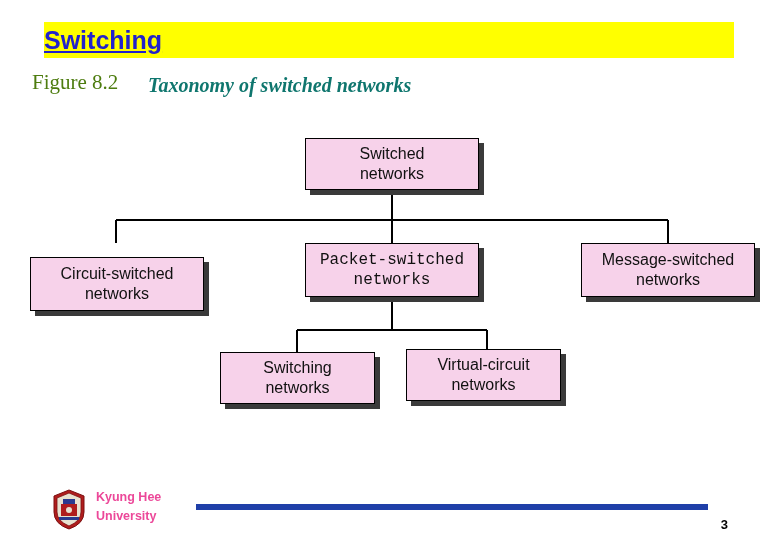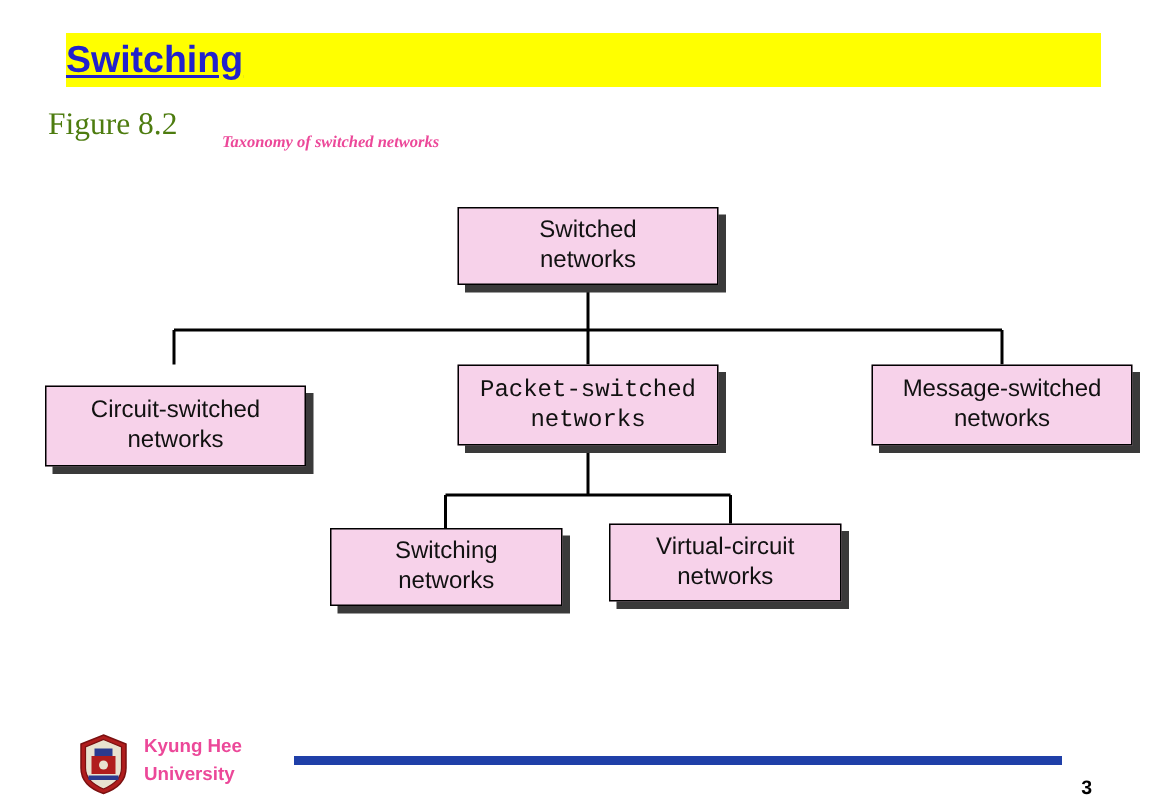--- a/index.html
+++ b/index.html
@@ -49,23 +49,22 @@
     font-size: 21px;
     color: #4d7c0f;
   }
   .figure-caption {
     position: absolute;
     left: 148px;
     top: 74px;
     font-family: "Liberation Serif", serif;
     font-weight: bold;
     font-style: italic;
-    font-size: 11px;
-    color: #ec4899;
-    margin-top: 15px;
+    font-size: 20px;
+    color: #0f766e;
   }
 
   
   .diagram {
     position: absolute;
     left: 0;
     top: 0;
     width: 644px;
     height: 540px;
   }

